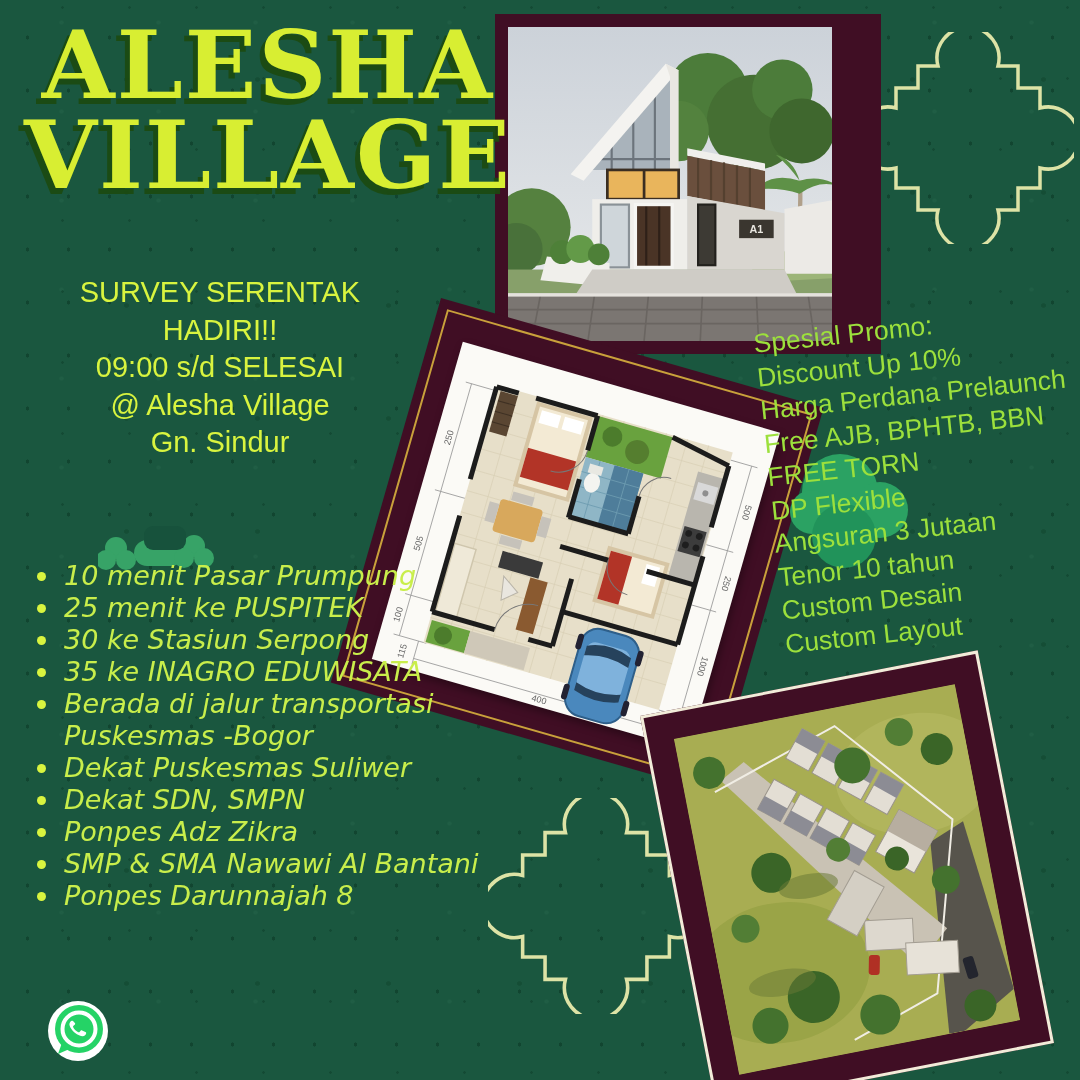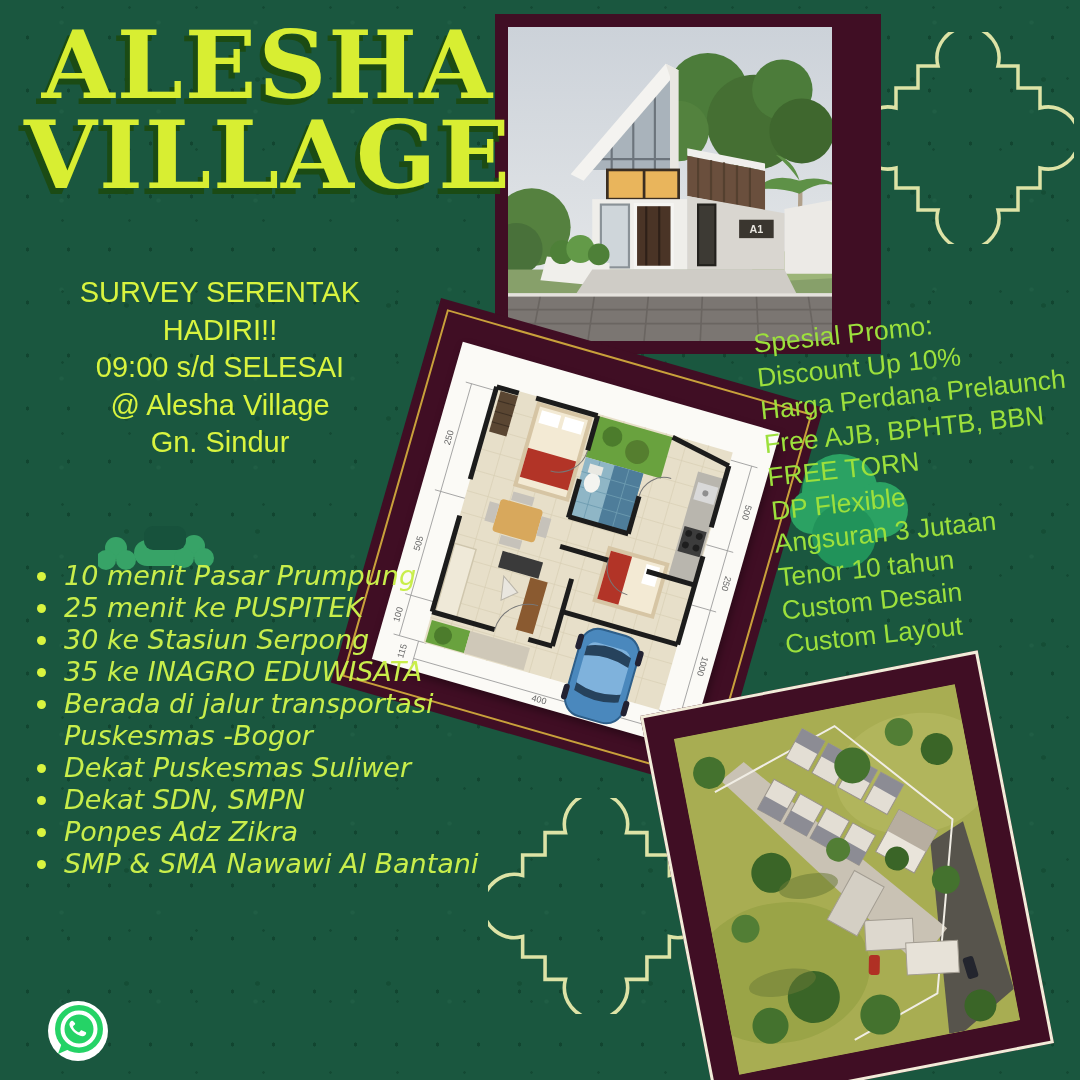--- a/index.html
+++ b/index.html
@@ -443,20 +443,21 @@
     <ul>
       <li><span>10 menit Pasar Prumpung</span></li>
       <li><span>25 menit ke PUSPITEK</span></li>
       <li><span>30 ke Stasiun Serpong</span></li>
       <li><span>35 ke INAGRO EDUWISATA</span></li>
       <li><span>Berada di jalur transportasi Puskesmas -Bogor</span></li>
       <li><span>Dekat Puskesmas Suliwer</span></li>
       <li><span>Dekat SDN, SMPN</span></li>
       <li><span>Ponpes Adz Zikra</span></li>
       <li><span>SMP &amp; SMA Nawawi Al Bantani</span></li>
+      <li><span>Ponpes Darunnajah 8</span></li>
     </ul>
   </div>
 
   <div class="wa">
     <svg width="64" height="64" viewBox="0 0 64 64">
       <circle cx="32" cy="32" r="30" fill="#ffffff"></circle>
       <circle cx="33" cy="30" r="24" fill="#25d366"></circle>
       <polygon points="12,55 18,38 28,48" fill="#25d366"></polygon>
       <circle cx="33" cy="30" r="16.5" fill="none" stroke="#ffffff" stroke-width="4"></circle>
       <path d="M27 22c-1 -0.6 -1.8 -0.4 -2.4 0.4c-0.7 0.9 -1.6 2.3 -1 4.2c0.6 2 2.4 4.9 5.2 7.2c2.8 2.3 5.9 3.4 7.9 3.4c1.7 0 2.8 -1.1 3.3 -2.2c0.4 -0.9 0.2 -1.6 -0.6 -2l-3.3 -1.6c-0.6 -0.3 -1.1 -0.2 -1.5 0.3l-1 1.2c-0.3 0.4 -0.8 0.5 -1.3 0.3c-0.9 -0.5 -2.2 -1.3 -3.2 -2.3c-1 -1 -1.6 -2.1 -2 -3c-0.2 -0.5 0 -0.9 0.4 -1.2l1.2 -0.9c0.5 -0.4 0.6 -0.9 0.4 -1.5z" fill="#ffffff"></path>

